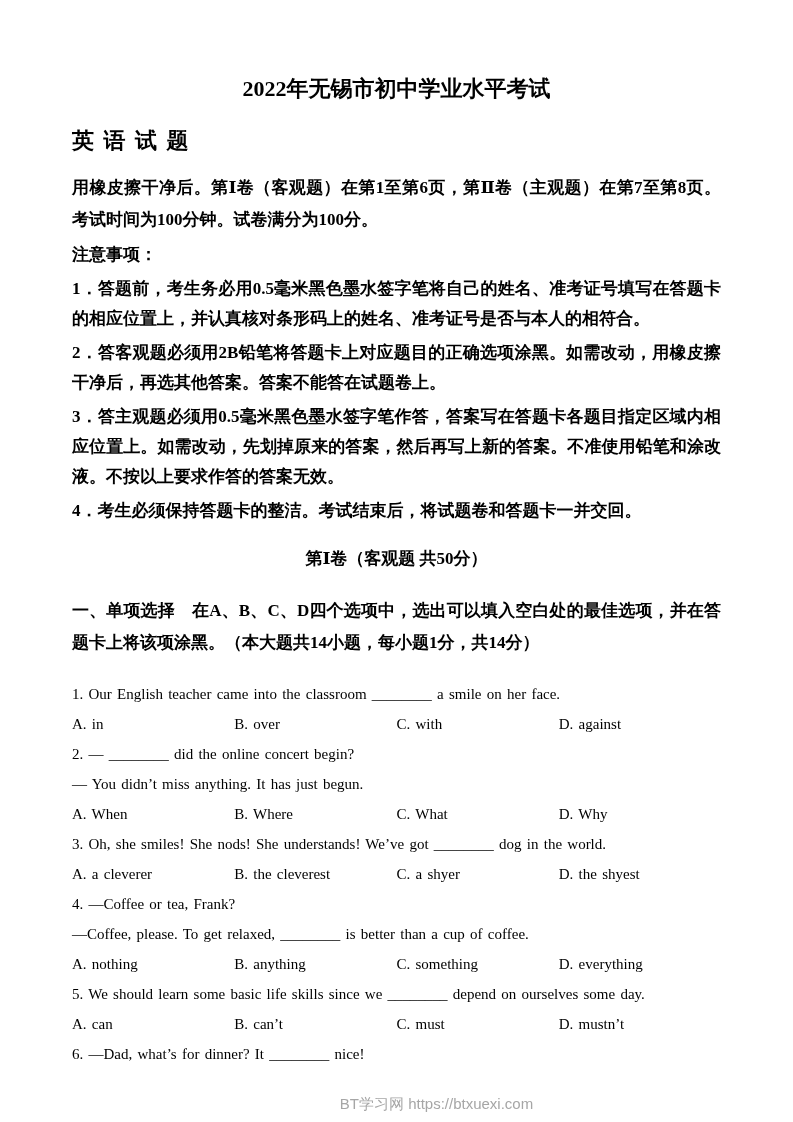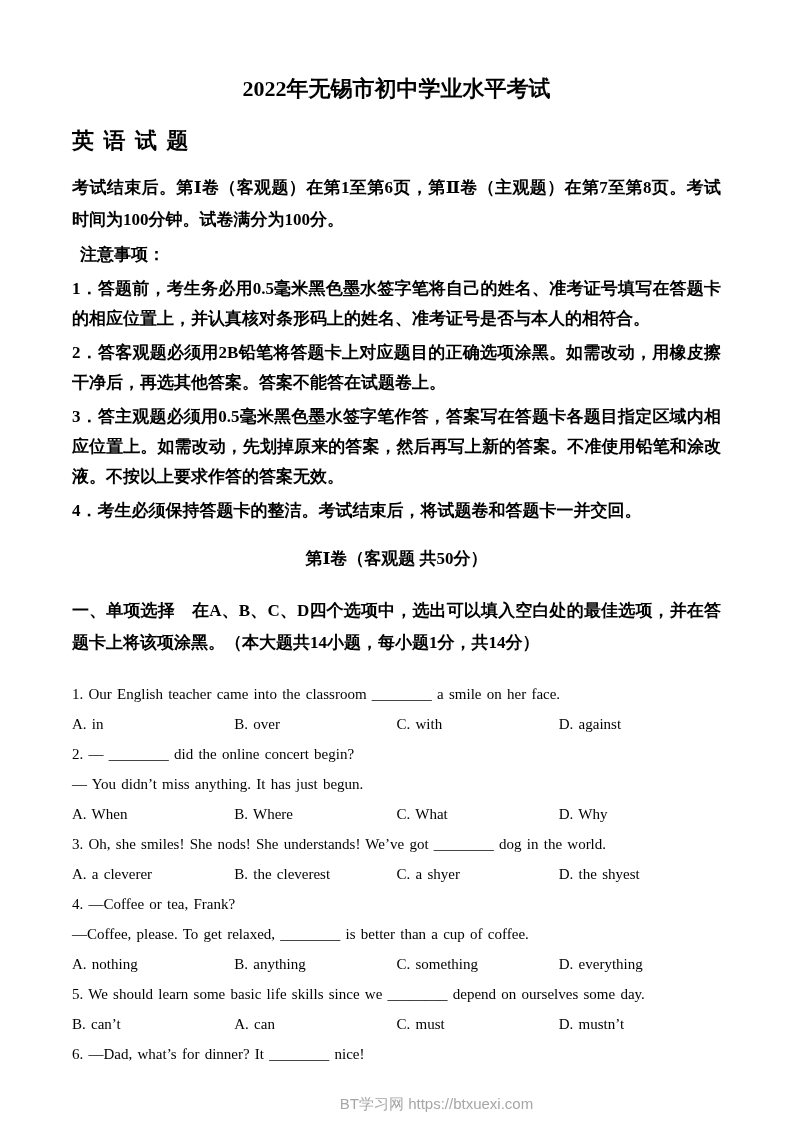--- a/index.html
+++ b/index.html
@@ -29,21 +29,21 @@
     letter-spacing: 2px;
     margin-top: 22px;
   }
   .para-bold {
     font-size: 17px;
     font-weight: bold;
     line-height: 32px;
     text-align: justify;
   }
   .intro { margin-top: 16px; }
-  .notes-header { margin-top: 4px; line-height: 30px; margin-left: 8px; }
+  .notes-header { margin-top: 4px; line-height: 30px; }
   .note { margin-top: 4px; line-height: 30px; }
   .section-title {
     margin-top: 18px;
     font-size: 17px;
     font-weight: bold;
     line-height: 30px;
     text-align: center;
   }
   .part-instructions { margin-top: 21px; }
 
@@ -74,21 +74,21 @@
   }
 </style>
 </head>
 <body>
 
 <main class="page">
 
   <h1 class="title">2022年无锡市初中学业水平考试</h1>
   <h2 class="subtitle">英 语 试 题</h2>
 
-  <p class="para-bold intro">考试结束后。第Ⅰ卷（客观题）在第1至第6页，第Ⅱ卷（主观题）在第7至第8页。考试时间为100分钟。试卷满分为100分。</p>
+  <p class="para-bold intro">用橡皮擦干净后。第Ⅰ卷（客观题）在第1至第6页，第Ⅱ卷（主观题）在第7至第8页。考试时间为100分钟。试卷满分为100分。</p>
 
   <p class="para-bold notes-header">注意事项：</p>
   <p class="para-bold note">1．答题前，考生务必用0.5毫米黑色墨水签字笔将自己的姓名、准考证号填写在答题卡的相应位置上，并认真核对条形码上的姓名、准考证号是否与本人的相符合。</p>
   <p class="para-bold note">2．答客观题必须用2B铅笔将答题卡上对应题目的正确选项涂黑。如需改动，用橡皮擦干净后，再选其他答案。答案不能答在试题卷上。</p>
   <p class="para-bold note">3．答主观题必须用0.5毫米黑色墨水签字笔作答，答案写在答题卡各题目指定区域内相应位置上。如需改动，先划掉原来的答案，然后再写上新的答案。不准使用铅笔和涂改液。不按以上要求作答的答案无效。</p>
   <p class="para-bold note">4．考生必须保持答题卡的整洁。考试结束后，将试题卷和答题卡一并交回。</p>
 
   <p class="section-title">第Ⅰ卷（客观题 共50分）</p>
 
   <p class="para-bold part-instructions">一、单项选择　在A、B、C、D四个选项中，选出可以填入空白处的最佳选项，并在答题卡上将该项涂黑。（本大题共14小题，每小题1分，共14分）</p>
@@ -133,22 +133,22 @@
         <span>A. nothing</span>
         <span>B. anything</span>
         <span>C. something</span>
         <span>D. everything</span>
       </div>
     </div>
 
     <div class="question">
       <p class="q-line">5. We should learn some basic life skills since we ________ depend on ourselves some day.</p>
       <div class="options">
+        <span>A. can</span>
         <span>B. can’t</span>
-        <span>A. can</span>
         <span>C. must</span>
         <span>D. mustn’t</span>
       </div>
     </div>
 
     <div class="question">
       <p class="q-line">6. —Dad, what’s for dinner? It ________ nice!</p>
     </div>
 
   </section>

